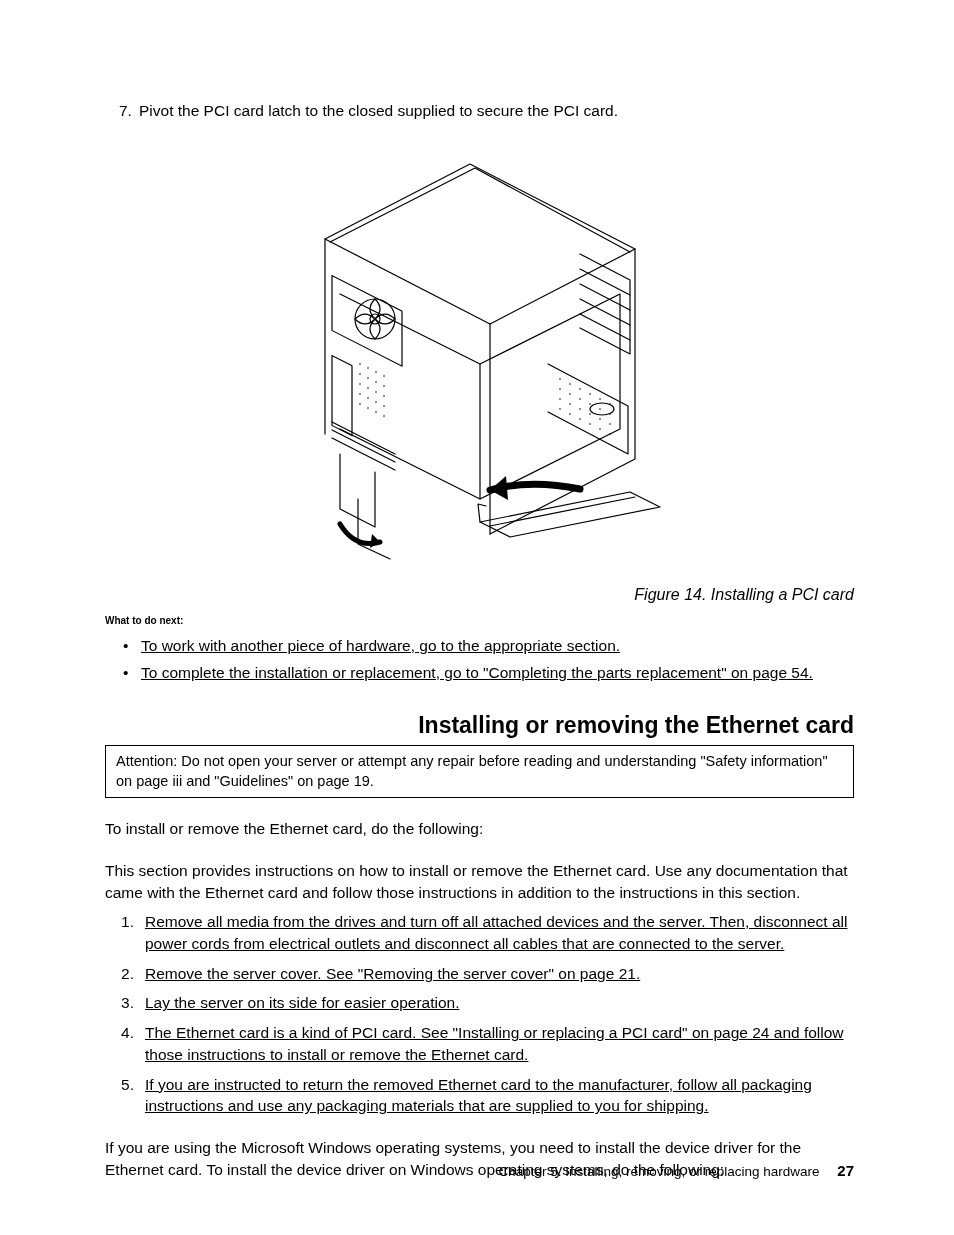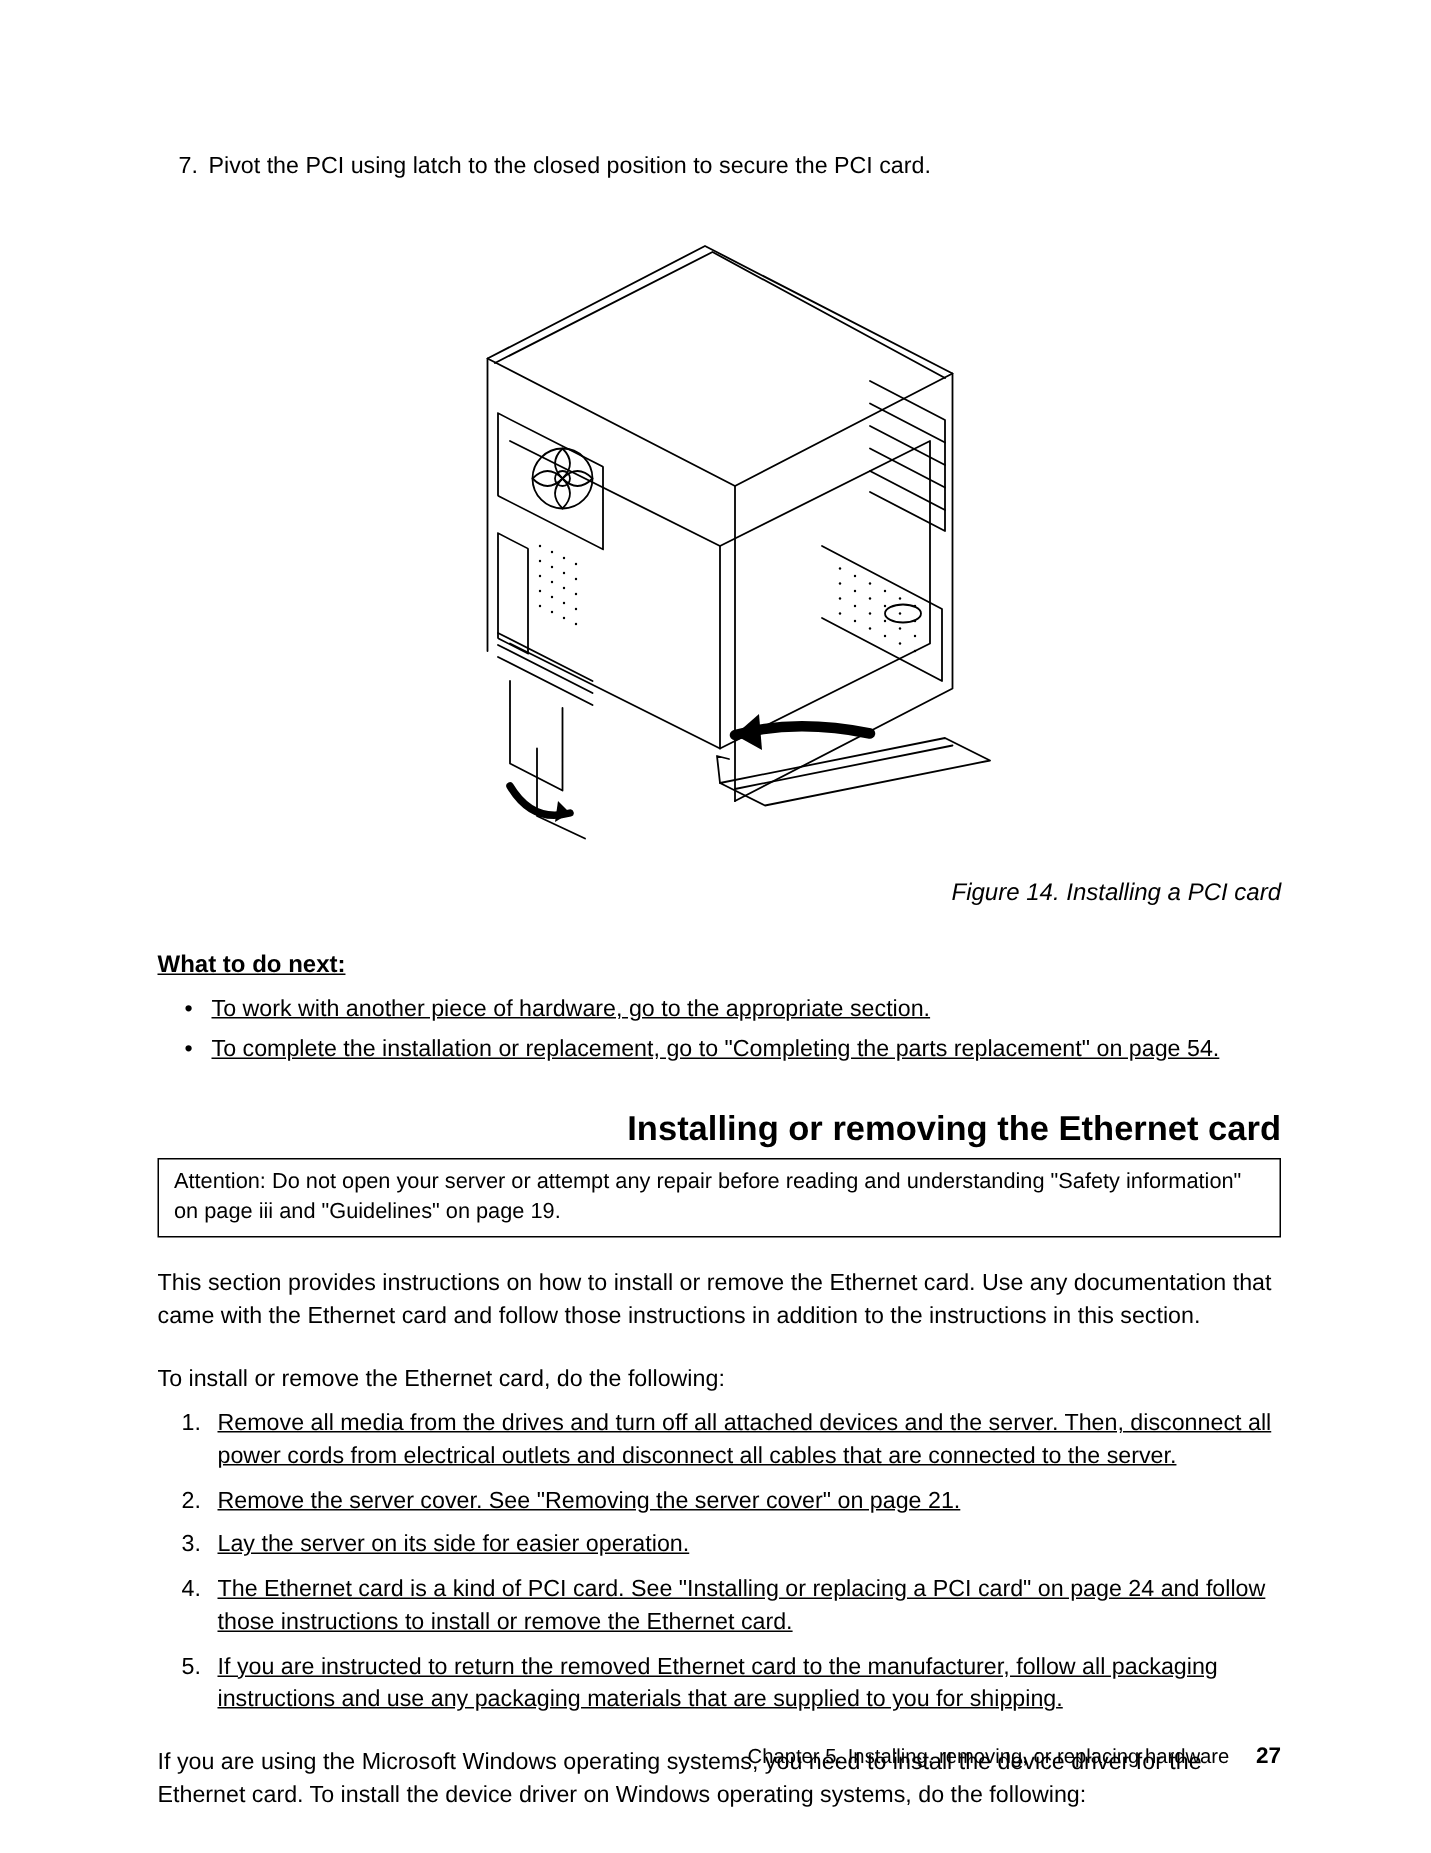--- a/index.html
+++ b/index.html
@@ -40,25 +40,24 @@
     position: relative;
   }
   .figure-caption {
     font-size: 16px;
     font-style: italic;
     margin-top: 8px;
     margin-left: 30px;
     text-align: right;
   }
   .subhead {
-    font-size: 16px;
+    font-size: 10px;
     font-weight: bold;
-    margin-top: 30px;
+    margin-top: 11px;
     margin-bottom: 8px;
-    text-decoration: underline;
   }
   ul.bullets {
     margin: 0 0 0 18px;
     padding: 0;
     list-style: none;
     text-decoration: underline;
   }
   ul.bullets li {
     font-size: 15.5px;
     line-height: 1.5;
@@ -127,21 +126,21 @@
     margin-left: 14px;
     font-size: 15px;
   }
 </style>
 </head>
 <body>
 
 <div class="page">
 
   <div class="step7">
-    <span class="num">7.</span><span>Pivot the PCI using latch to the closed position to secure the PCI card.</span>
+    <span class="num">7.</span><span>Pivot the PCI card latch to the closed supplied to secure the PCI card.</span>
   </div>
 
   <div class="figure-wrap">
     <div class="figure-placeholder" title="Line drawing of an open tower server case showing a PCI card being inserted and the rear latch being pivoted closed.">
       <svg viewBox="0 0 400 410" width="400" height="410" xmlns="http://www.w3.org/2000/svg">
         <g stroke="#000" stroke-width="1.2" fill="none" stroke-linejoin="round" stroke-linecap="round">
 
           <polyline points="45,280 45,85 190,10 355,95 355,305 210,380"></polyline>
           <polyline points="45,85 210,170 210,380"></polyline>
           <line x1="210" y1="170" x2="355" y2="95"></line>
@@ -261,23 +260,23 @@
     <li>To work with another piece of hardware, go to the appropriate section.</li>
     <li>To complete the installation or replacement, go to "Completing the parts replacement" on page 54.</li>
   </ul>
 
   <div class="section-heading">Installing or removing the Ethernet card</div>
 
   <div class="attention-box">
     <span class="label">Attention:</span><span> Do not open your server or attempt any repair before reading and understanding "Safety information" on page iii and "Guidelines" on page 19.</span>
   </div>
 
+  <div class="para">To install or remove the Ethernet card, do the following:</div>
+
   <div class="para">This section provides instructions on how to install or remove the Ethernet card. Use any documentation that came with the Ethernet card and follow those instructions in addition to the instructions in this section.</div>
-
-  <div class="para">To install or remove the Ethernet card, do the following:</div>
 
   <ol class="steps">
     <li>Remove all media from the drives and turn off all attached devices and the server. Then, disconnect all power cords from electrical outlets and disconnect all cables that are connected to the server.</li>
     <li>Remove the server cover. See "Removing the server cover" on page 21.</li>
     <li>Lay the server on its side for easier operation.</li>
     <li>The Ethernet card is a kind of PCI card. See "Installing or replacing a PCI card" on page 24 and follow those instructions to install or remove the Ethernet card.</li>
     <li>If you are instructed to return the removed Ethernet card to the manufacturer, follow all packaging instructions and use any packaging materials that are supplied to you for shipping.</li>
   </ol>
 
   <div class="para">If you are using the Microsoft Windows operating systems, you need to install the device driver for the Ethernet card. To install the device driver on Windows operating systems, do the following:</div>

